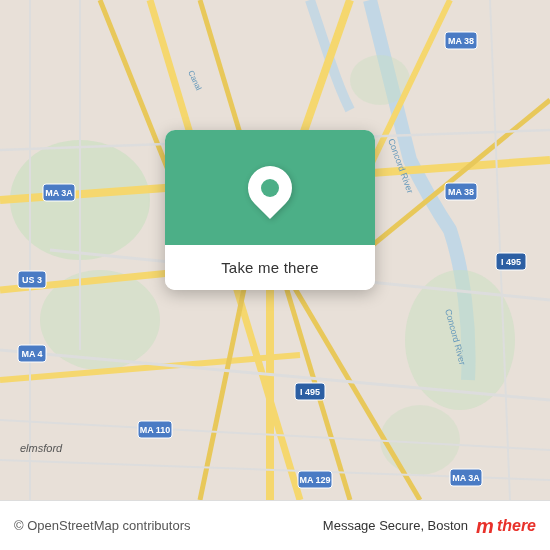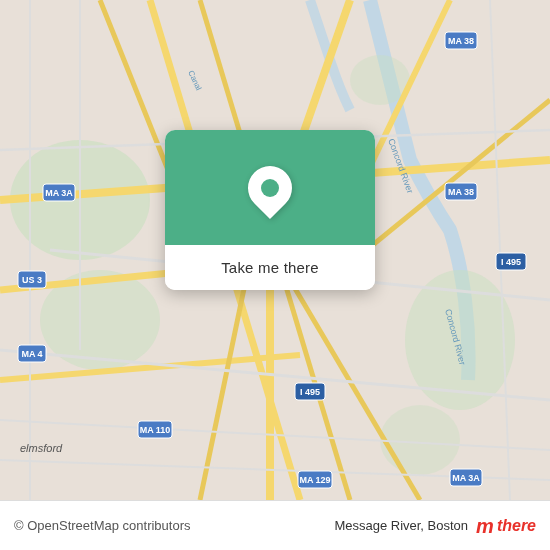--- a/index.html
+++ b/index.html
@@ -232,19 +232,19 @@
         </div>
       </div>
     </div>
     <button id="card-button">Take me there</button>
   </div>
 </div>
 
 <div id="bottom-bar">
   <span id="attribution">© OpenStreetMap contributors</span>
   <div id="app-info">
-    <span id="app-name">Message River, Boston</span>
+    <span id="app-name">Message Secure, Boston</span>
     <div id="moovit-logo">
       <span id="moovit-m">m</span>
         <span id="moovit-text">there</span>
     </div>
   </div>
 </div>
 
 </body></html>

